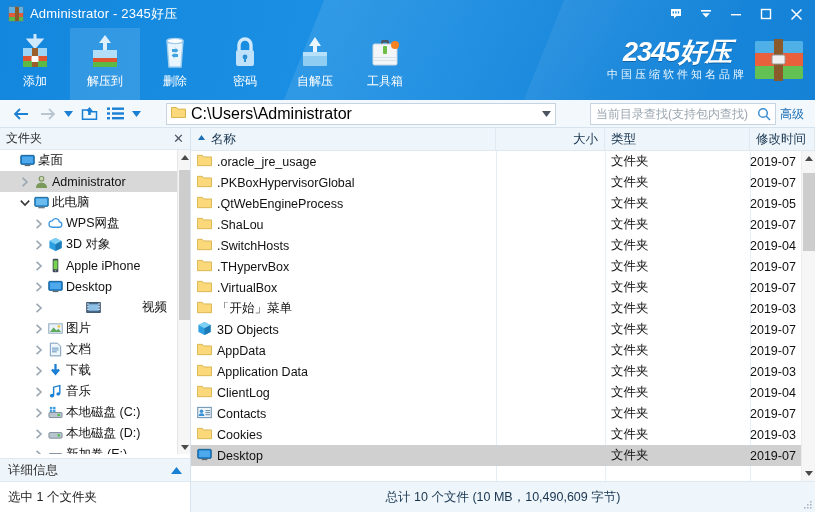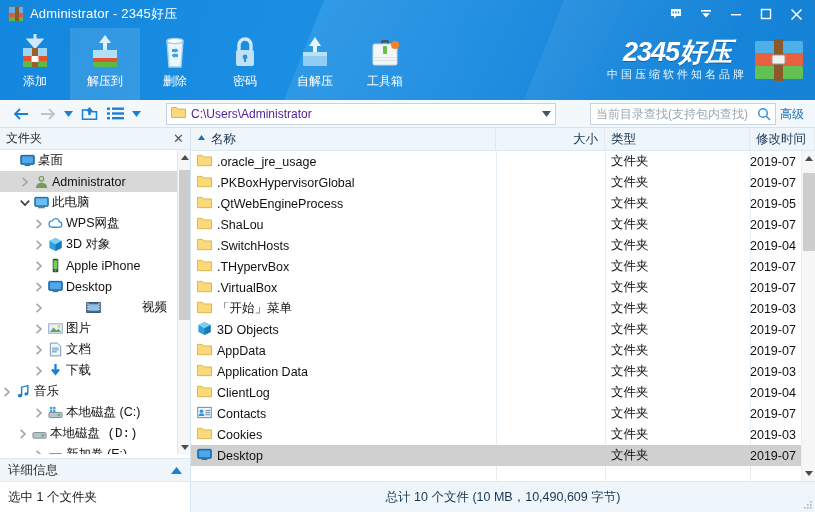--- a/index.html
+++ b/index.html
@@ -88,21 +88,21 @@
     width: 26px; height: 26px; display: flex; align-items: center; justify-content: center;
     cursor: pointer;
   }
   .navbtn.small { width: 16px; }
   .addrbox {
     position: absolute; left: 166px; top: 3px; width: 390px; height: 22px;
     background: #fff; border: 1px solid #c5d4e0; display: flex; align-items: center;
   }
   .addrbox .folder-ic { margin-left: 4px; }
   .addr-path {
-    flex: 1; font-size: 12px; color: #4c1d95; margin-left: 5px; white-space: nowrap; overflow: hidden;
+    flex: 1; font-size: 16px; color: #000000; margin-left: 5px; white-space: nowrap; overflow: hidden;
   }
   .addr-caret { width: 18px; display: flex; align-items: center; justify-content: center; cursor: pointer; }
   .searchbox {
     position: absolute; left: 590px; top: 3px; width: 186px; height: 22px;
     background: #fff; border: 1px solid #c5d4e0; display: flex; align-items: center;
   }
   .search-ph { flex: 1; font-size: 12px; color: #9aa6b0; margin-left: 5px; white-space: nowrap; overflow: hidden; }
   .search-ic { width: 22px; display: flex; align-items: center; justify-content: center; cursor: pointer; }
   .adv-link {
     position: absolute; left: 780px; top: 6px; font-size: 12px; color: #1b6fb5; cursor: pointer;
@@ -581,21 +581,21 @@
             </svg>
           </span>
           <span class="tico">
             <svg width="15" height="15" viewBox="0 0 16 16">
               <path d="M8 1 V9 M4.2 7 L8 11.4 L11.8 7" stroke="#1b7fd4" stroke-width="2.4" fill="none"></path>
               <path d="M4.2 7 L8 11.4 L11.8 7 Z" fill="#1b7fd4"></path>
             </svg>
           </span>
           <span class="tlbl">下载</span>
         </div>
-        <div class="tnode" style=" font-family: Liberation Serif, serif;">
+        <div class="tnode" style="padding-left: 32px; font-family: Liberation Serif, serif;">
           <span class="tw">
             <svg width="8" height="10" viewBox="0 0 8 10">
               <path d="M1.6 0.8 L6 5 L1.6 9.2" stroke="#9aa7b2" stroke-width="1.6" fill="none"></path>
             </svg>
           </span>
           <span class="tico">
             <svg width="15" height="15" viewBox="0 0 16 16">
               <path d="M6 12.2 V3.4 L12.6 1.8 V10.4" fill="none" stroke="#1b7fd4" stroke-width="1.5"></path>
               <ellipse cx="4.3" cy="12.4" rx="2.3" ry="1.9" fill="#1b7fd4"></ellipse>
               <ellipse cx="10.9" cy="10.6" rx="2" ry="1.7" fill="#1b7fd4"></ellipse>
@@ -616,21 +616,21 @@
               <g fill="#3a9ee0">
                 <rect x="2" y="2" width="2.6" height="2.4"></rect>
                 <rect x="5.4" y="2" width="2.6" height="2.4"></rect>
                 <rect x="2" y="5" width="2.6" height="2.4"></rect>
                 <rect x="5.4" y="5" width="2.6" height="2.4"></rect>
               </g>
             </svg>
           </span>
           <span class="tlbl">本地磁盘 (C:)</span>
         </div>
-        <div class="tnode" style="padding-left: 16px; font-family: Liberation Mono, monospace;">
+        <div class="tnode" style="padding-left: 32px;">
           <span class="tw">
             <svg width="8" height="10" viewBox="0 0 8 10">
               <path d="M1.6 0.8 L6 5 L1.6 9.2" stroke="#9aa7b2" stroke-width="1.6" fill="none"></path>
             </svg>
           </span>
           <span class="tico">
             <svg width="15" height="15" viewBox="0 0 16 16">
               <rect x="1" y="7" width="14" height="6" rx="1.2" fill="#b8c4ce" stroke="#7c8c99" stroke-width="1"></rect>
               <rect x="10.2" y="8.8" width="2.6" height="2.4" fill="#4ec04e"></rect>
             </svg>

